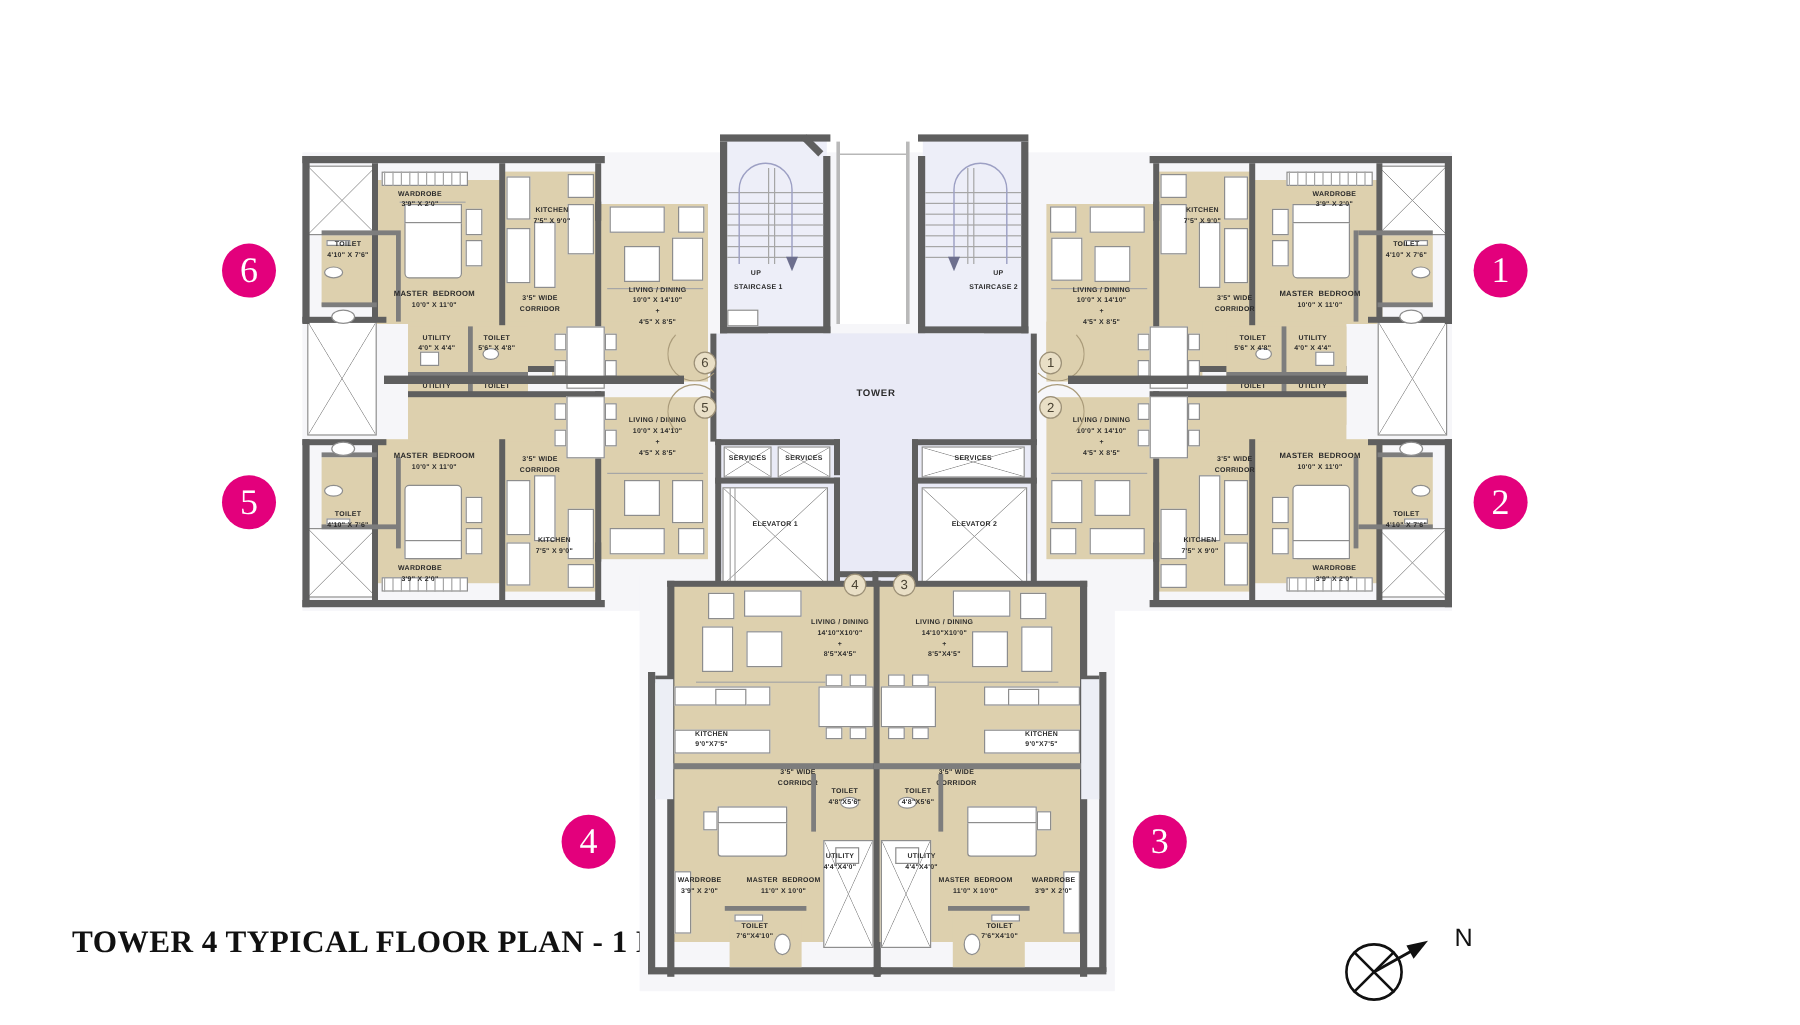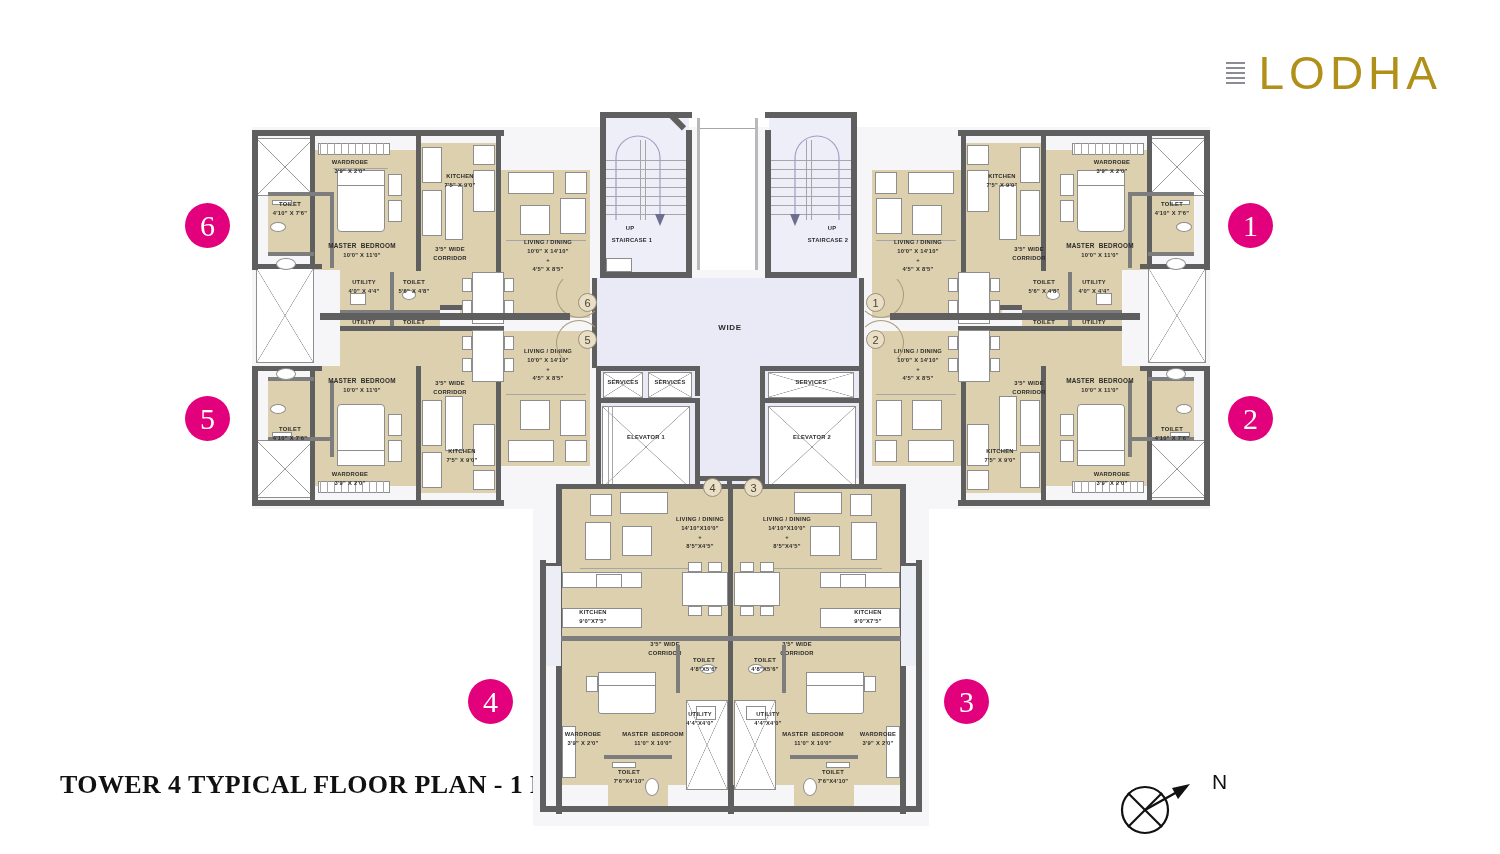--- a/index.html
+++ b/index.html
@@ -104,30 +104,20 @@
   }
   .lbl.sm { font-size:5.8px; }
   .lbl.bg { font-size:8px; letter-spacing:.6px; }
   .slab2 { position:absolute; background:#f6f6f9; }
 </style>
 </head>
 <body>
 
 <div id="stage">
 
-  <div class="brand">
-    <div class="brand-bars">
-      <i></i>
-        <i></i>
-        <i></i>
-        <i></i>
-        <i></i>
-    </div>
-    <div class="brand-word">LODHA</div>
-  </div>
 
   <div class="plan-title">TOWER 4 TYPICAL FLOOR PLAN - 1 BHK</div>
 
   <div class="compass">
     <svg width="130" height="70" viewBox="0 0 130 70">
       <circle cx="33" cy="38" r="23" fill="none" stroke="#111" stroke-width="2.2"></circle>
       <line x1="16" y1="21" x2="50" y2="55" stroke="#111" stroke-width="2.2"></line>
       <line x1="16" y1="55" x2="50" y2="21" stroke="#111" stroke-width="2.2"></line>
       <line x1="33" y1="38" x2="74" y2="15" stroke="#111" stroke-width="2.4"></line>
       <polygon points="78,12 60,16 66,27" fill="#111"></polygon>
@@ -505,21 +495,21 @@
       <div class="lbl sm" style="left:832px;top:224px;">UP</div>
       <div class="lbl sm" style="left:828px;top:236px;">STAIRCASE 2</div>
 
       <div class="rm white" style="left:700px;top:118px;width:55px;height:152px;"></div>
       <div class="wall lite" style="left:697px;top:118px;width:3px;height:152px;"></div>
       <div class="wall lite" style="left:755px;top:118px;width:3px;height:152px;"></div>
       <div class="ln" style="left:700px;top:128px;width:55px;height:1px;"></div>
 
       <div class="rm lob" style="left:596px;top:278px;width:264px;height:200px;"></div>
       <div class="rm lob" style="left:640px;top:278px;width:180px;height:210px;"></div>
-      <div class="lbl bg" style="left:730px;top:322px;">WIDE</div>
+      <div class="lbl bg" style="left:730px;top:322px;">TOWER</div>
 
       <div class="wall" style="left:596px;top:366px;width:104px;height:5px;"></div>
       <div class="wall" style="left:596px;top:366px;width:5px;height:128px;"></div>
       <div class="wall" style="left:695px;top:366px;width:5px;height:30px;"></div>
       <div class="shaft" style="left:603px;top:372px;width:40px;height:26px;"></div>
       <div class="shaft" style="left:648px;top:372px;width:44px;height:26px;"></div>
       <div class="lbl sm" style="left:623px;top:378px;">SERVICES</div>
       <div class="lbl sm" style="left:670px;top:378px;">SERVICES</div>
 
       <div class="wall" style="left:596px;top:398px;width:104px;height:5px;"></div>

